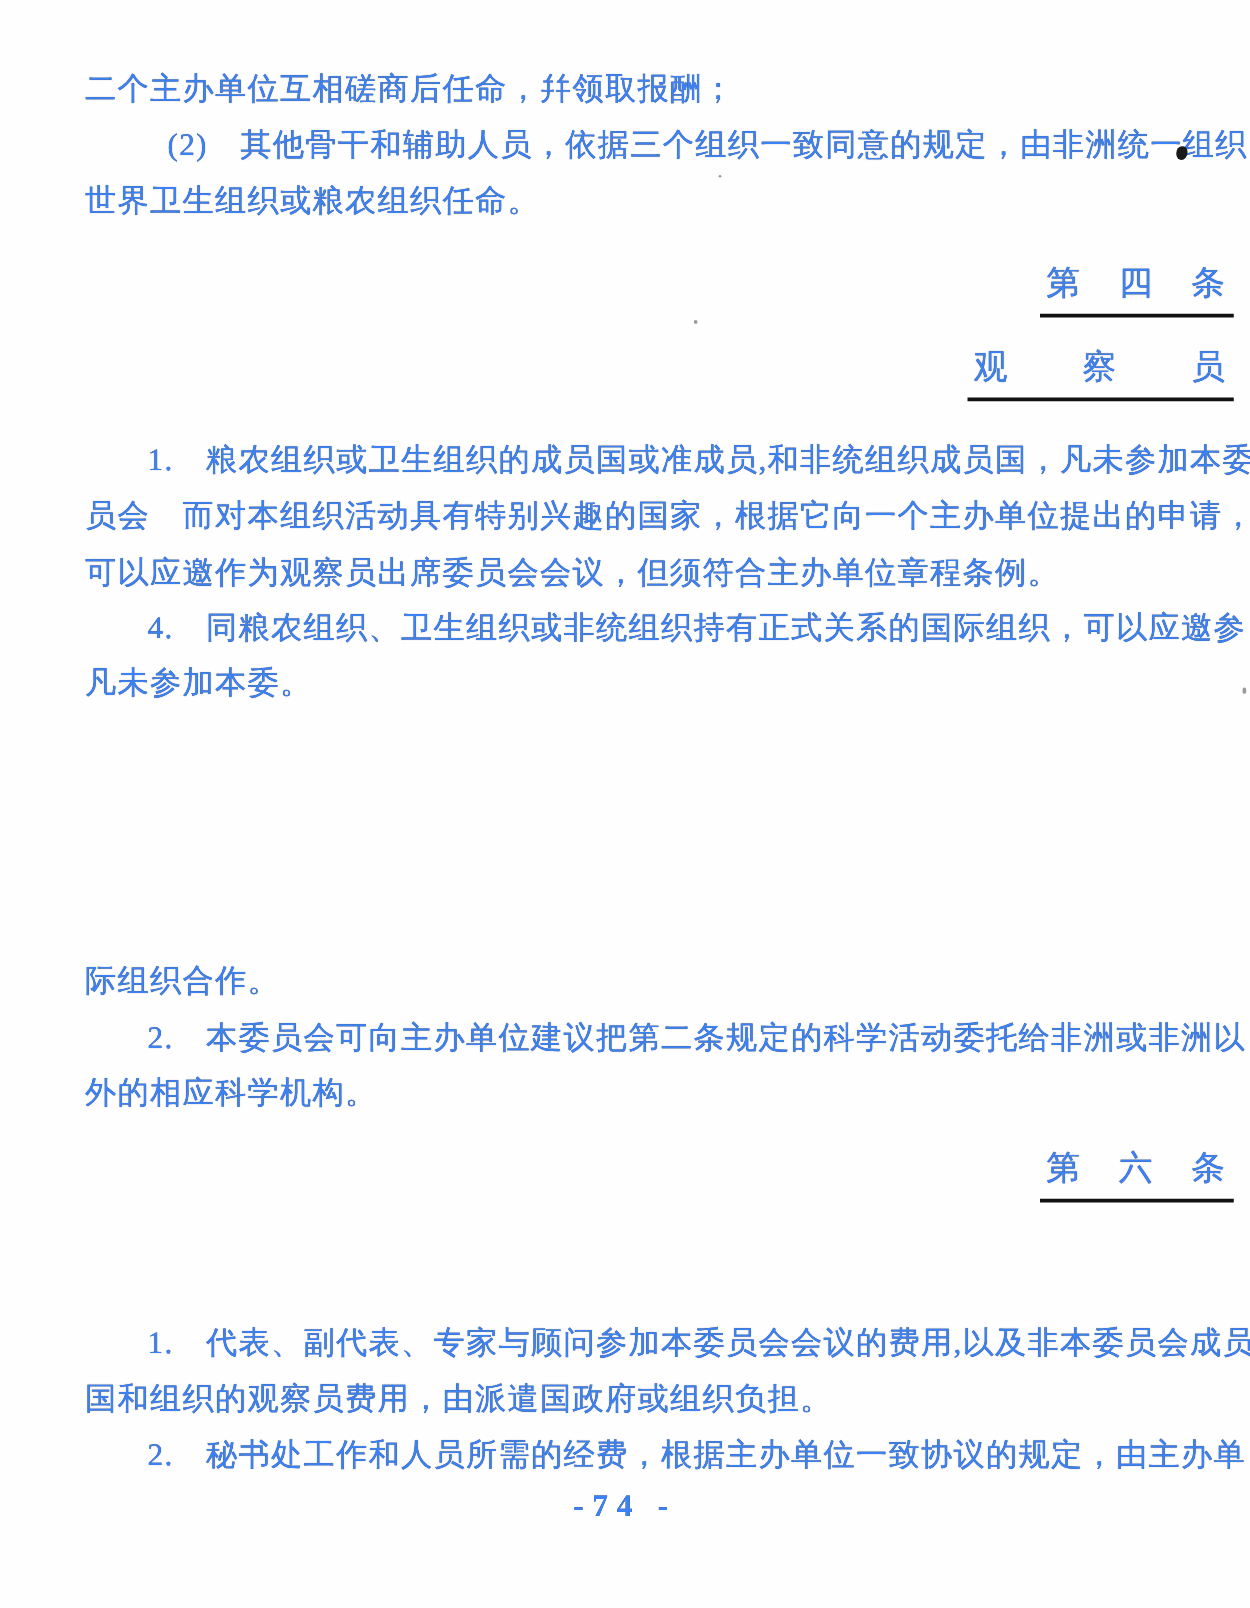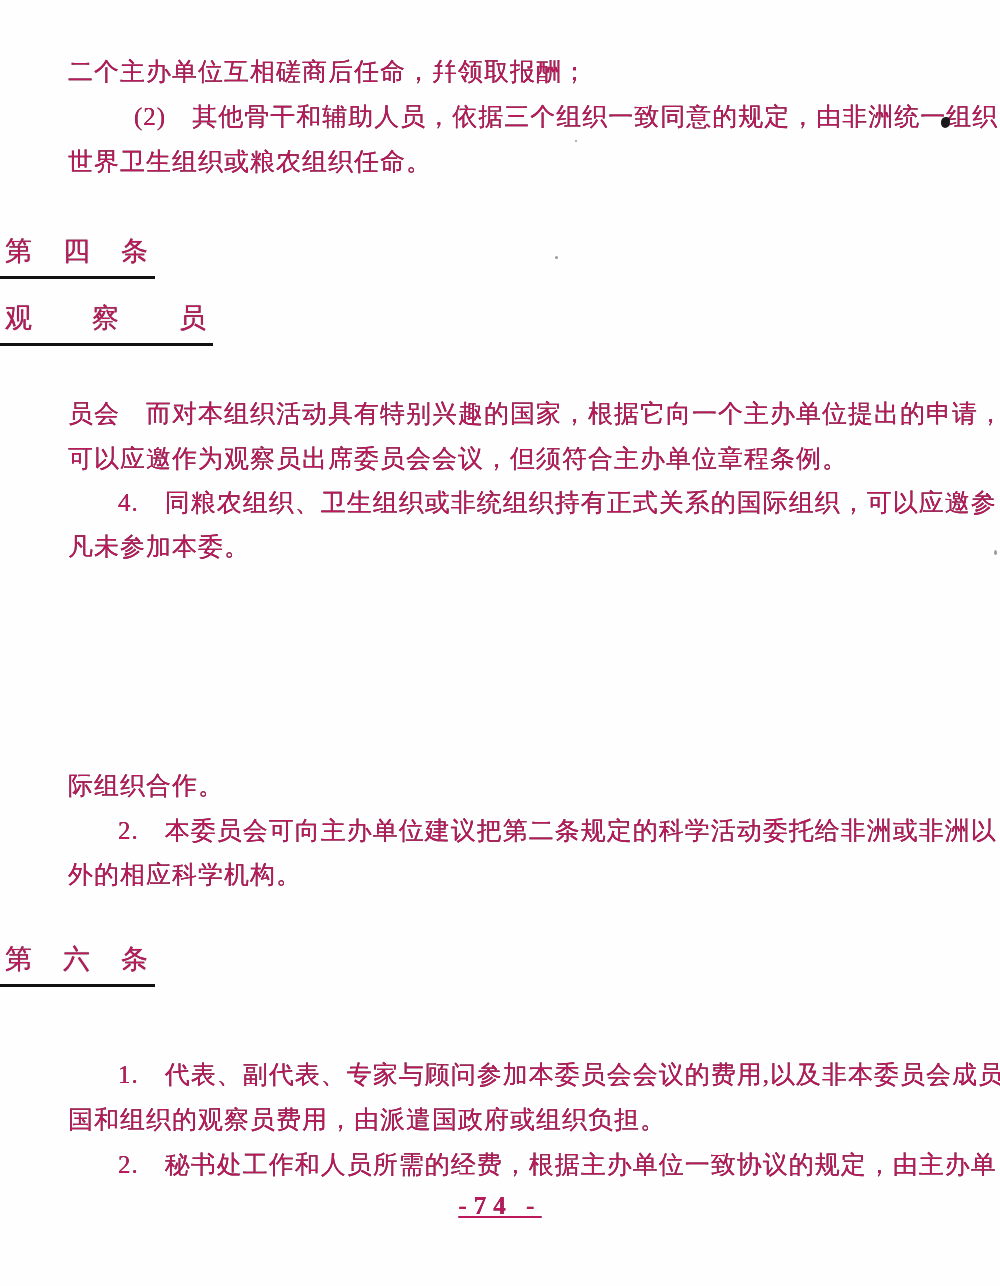--- a/index.html
+++ b/index.html
@@ -7,21 +7,21 @@
     padding: 0;
     background: #ffffff;
   }
   #scan-page {
     position: relative;
     width: 1000px;
     height: 1286px;
     background: #fefefe;
     overflow: hidden;
     font-family: "Liberation Serif", "DejaVu Serif", serif;
-    color: #be185d;
+    color: #3b82f6;
   }
   .line {
     position: absolute;
     left: 68px;
     right: 58px;
     font-size: 25px;
     line-height: 34px;
     letter-spacing: 1px;
     white-space: nowrap;
     text-shadow: 0 0 0.6px #222;
@@ -29,42 +29,40 @@
   .indent-num {
     padding-left: 50px;
   }
   .indent-sub {
     padding-left: 66px;
   }
   .heading-row {
     position: absolute;
     left: 0;
     right: 13px;
-    text-align: left;
-    margin-top: 25px;
+    text-align: right;
   }
   .heading-row .underlined {
     display: inline-block;
     font-size: 27px;
     letter-spacing: 2px;
     padding: 0 5px 7px 5px;
     border-bottom: 3px solid #111;
     text-shadow: 0 0 0.7px #222;
     white-space: nowrap;
   }
   .page-footer {
     position: absolute;
     left: 0;
     right: 0;
     text-align: center;
     font-size: 25px;
     font-weight: bold;
     letter-spacing: 7px;
     text-shadow: 0 0 0.5px #222;
-    text-decoration: underline;
   }
   
   .ink-blob {
     position: absolute;
     background: #1a1a1a;
     border-radius: 50% 40% 55% 45%;
   }
   .speck {
     position: absolute;
     background: #9a9a9a;
@@ -80,20 +78,21 @@
   <div class="line indent-sub" style="top:100px">(2)　其他骨干和辅助人员，依据三个组织一致同意的规定，由非洲统一组织、</div>
   <div class="line" style="top:145px">世界卫生组织或粮农组织任命。</div>
 
   <div class="heading-row" style="top:208px">
     <span class="underlined">第　四　条</span>
   </div>
   <div class="heading-row" style="top:275px">
     <span class="underlined">观　　察　　员</span>
   </div>
 
+  <div class="line indent-num" style="top:352px">1.　粮农组织或卫生组织的成员国或准成员,和非统组织成员国，凡未参加本委</div>
   <div class="line" style="top:397px">员会　而对本组织活动具有特别兴趣的国家，根据它向一个主办单位提出的申请，</div>
   <div class="line" style="top:442px">可以应邀作为观察员出席委员会会议，但须符合主办单位章程条例。</div>
   <div class="line indent-num" style="top:486px">4.　同粮农组织、卫生组织或非统组织持有正式关系的国际组织，可以应邀参</div>
   <div class="line" style="top:530px">凡未参加本委。</div>
 
 
   <div class="line" style="top:769px">际组织合作。</div>
   <div class="line indent-num" style="top:814px">2.　本委员会可向主办单位建议把第二条规定的科学活动委托给非洲或非洲以</div>
   <div class="line" style="top:858px">外的相应科学机构。</div>
 

